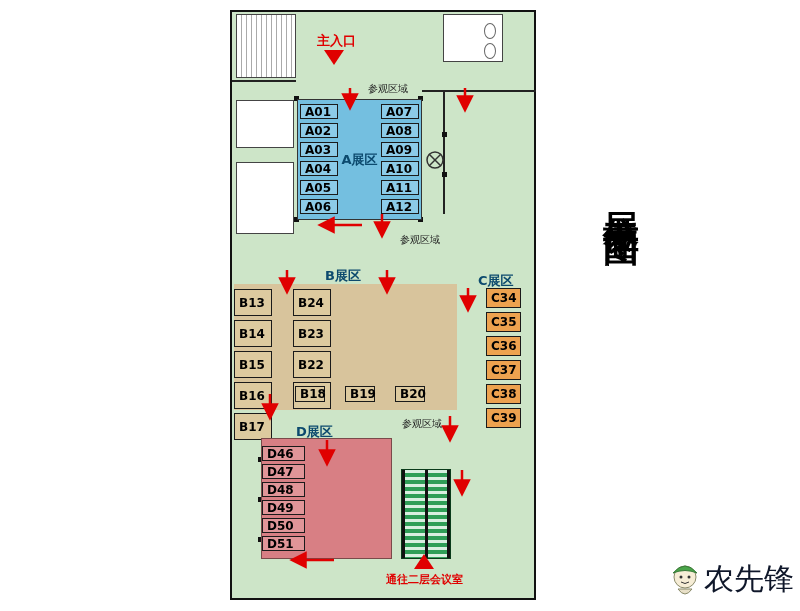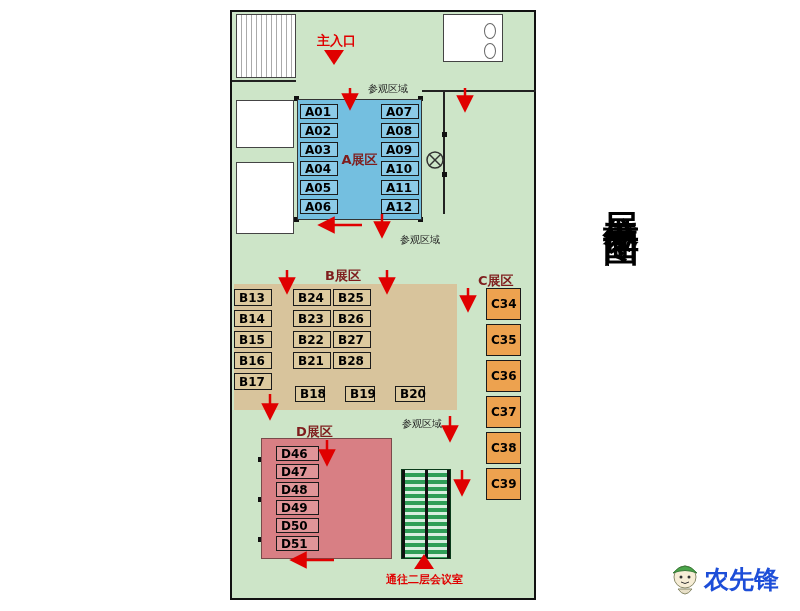--- a/index.html
+++ b/index.html
@@ -9,21 +9,21 @@
   #plan{position:absolute;left:230px;top:10px;width:306px;height:590px;
         background:var(--floor,#cde5c8);border:2px solid #111;box-sizing:border-box;}
   .abs{position:absolute;}
   
   .room{position:absolute;background:#fff;border:1px solid #444;box-sizing:border-box;}
   .stair-hatch{background:repeating-linear-gradient(90deg,#fff 0 4px,#aaa 4px 5px);}
   .fixture{position:absolute;width:10px;height:14px;background:#fff;border:1px solid #666;border-radius:50%;}
   .wall{position:absolute;background:#222;}
   .col-sq{position:absolute;width:5px;height:5px;background:#111;}
   
-  .lbl{position:absolute;color:#7f1d1d;font-weight:bold;white-space:nowrap;}
+  .lbl{position:absolute;color:#0c4a6e;font-weight:bold;white-space:nowrap;}
   .lbl-zone{font-size:13px;}
   .lbl-visit{font-size:10px;font-weight:normal;color:#222;}
   .lbl-red{color:var(--arrow-red,#e00000);}
   .entrance-lbl{font-size:13px;}
   .stairs-lbl{font-size:11px;}
   
   .tri-down{position:absolute;width:0;height:0;border-left:10px solid transparent;
             border-right:10px solid transparent;border-top:15px solid var(--arrow-red,#e00000);}
   .tri-up{position:absolute;width:0;height:0;border-left:10px solid transparent;
           border-right:10px solid transparent;border-bottom:15px solid var(--arrow-red,#e00000);}
@@ -35,40 +35,40 @@
   #zoneB{position:absolute;left:2px;top:272px;width:223px;height:126px;
          background:var(--zone-b,#d8c49c);}
   #zoneD{position:absolute;left:29px;top:426px;width:131px;height:121px;
          background:var(--zone-d,#d87f84);border:1px solid #7a4a4a;box-sizing:border-box;}
   
   .vcol{display:flex;flex-direction:column;row-gap:4px;}
   .hrow{display:flex;column-gap:20px;}
   .booth{box-sizing:border-box;border:1px solid #1a1a1a;font-size:12px;font-weight:bold;
          color:#000;display:flex;align-items:center;padding-left:4px;flex:0 0 auto;}
   .booth-a{width:38px;height:15px;background:var(--zone-a-cell,#8ccbe8);}
-  .booth-b{width:38px;height:17px;background:var(--zone-b-cell,#ddca9f);}
+  .booth-b{width:38px;height:27px;background:var(--zone-b-cell,#ddca9f);}
   .booth-bs{width:30px;height:16px;background:var(--zone-b-cell,#ddca9f);}
-  .booth-c{width:35px;height:32px;background:var(--zone-c,#eda24f);}
+  .booth-c{width:35px;height:20px;background:var(--zone-c,#eda24f);}
   .booth-d{width:43px;height:15px;background:var(--zone-d-cell,#e09598);row-gap:3px;}
   .dcol{row-gap:3px;}
   
   #stairs{position:absolute;left:169px;top:457px;width:50px;height:90px;
           background:repeating-linear-gradient(180deg,#d9efe0 0 3px,var(--stairs-green,#2f9e57) 3px 7px);
           border:1px solid #0a3a1a;box-sizing:border-box;}
   .stair-rail{position:absolute;top:0;bottom:0;width:3px;background:#111;}
   
   .overlay{position:absolute;left:0;top:0;width:306px;height:590px;pointer-events:none;}
   
   #side-title{position:absolute;left:596px;top:184px;writing-mode:vertical-rl;text-orientation:upright;
               font-family:"Liberation Serif","DejaVu Serif",serif;font-weight:bold;font-size:36px;
               letter-spacing:5px;color:#000;}
   
   #watermark{position:absolute;left:668px;top:558px;display:flex;align-items:center;column-gap:2px;}
-  #watermark .wm-text{font-family:"Liberation Serif","DejaVu Serif",serif;font-weight:bold;font-size:25px;
-                      color:#1d4ed8;text-shadow:0 0 2px #fff,1px 1px 0 #fff,-1px -1px 0 #fff;}
+  #watermark .wm-text{font-family:"Liberation Serif","DejaVu Serif",serif;font-weight:normal;font-size:30px;
+                      color:#0f172a;text-shadow:0 0 2px #fff,1px 1px 0 #fff,-1px -1px 0 #fff;}
 </style>
 </head>
 <body>
 
 <div id="canvas">
 
   <div id="plan">
 
     <div class="room stair-hatch" style="left:4px;top:2px;width:60px;height:64px;"></div>
     <div class="room" style="left:211px;top:2px;width:60px;height:48px;">
@@ -126,46 +126,40 @@
           <div class="booth booth-b">B15</div>
           <div class="booth booth-b">B16</div>
           <div class="booth booth-b">B17</div>
         </div>
       <div class="vcol abs" style="left:59px;top:5px;">
           <div class="booth booth-b">B24</div>
           <div class="booth booth-b">B23</div>
           <div class="booth booth-b">B22</div>
           <div class="booth booth-b">B21</div>
         </div>
-      <div class="vcol abs" style="left:99px;top:5px;">
-          <div class="booth booth-b">B25</div>
-          <div class="booth booth-b">B26</div>
-          <div class="booth booth-b">B27</div>
-          <div class="booth booth-b">B28</div>
-        </div>
       <div class="hrow abs" style="left:61px;top:102px;">
           <div class="booth booth-bs">B18</div>
           <div class="booth booth-bs">B19</div>
           <div class="booth booth-bs">B20</div>
         </div>
     </div>
 
     <div class="lbl lbl-zone" style="left:246px;top:260px;">C展区</div>
     <div class="vcol abs" style="left:254px;top:276px;">
         <div class="booth booth-c">C34</div>
         <div class="booth booth-c">C35</div>
         <div class="booth booth-c">C36</div>
         <div class="booth booth-c">C37</div>
         <div class="booth booth-c">C38</div>
         <div class="booth booth-c">C39</div>
       </div>
 
     <div class="lbl lbl-zone" style="left:64px;top:411px;">D展区</div>
     <div id="zoneD">
-      <div class="vcol dcol abs" style="left:14px;top:7px;">
+      <div class="vcol dcol abs" style="left:0;top:7px;">
           <div class="booth booth-d">D46</div>
           <div class="booth booth-d">D47</div>
           <div class="booth booth-d">D48</div>
           <div class="booth booth-d">D49</div>
           <div class="booth booth-d">D50</div>
           <div class="booth booth-d">D51</div>
         </div>
     </div>
 
     <div id="stairs">

